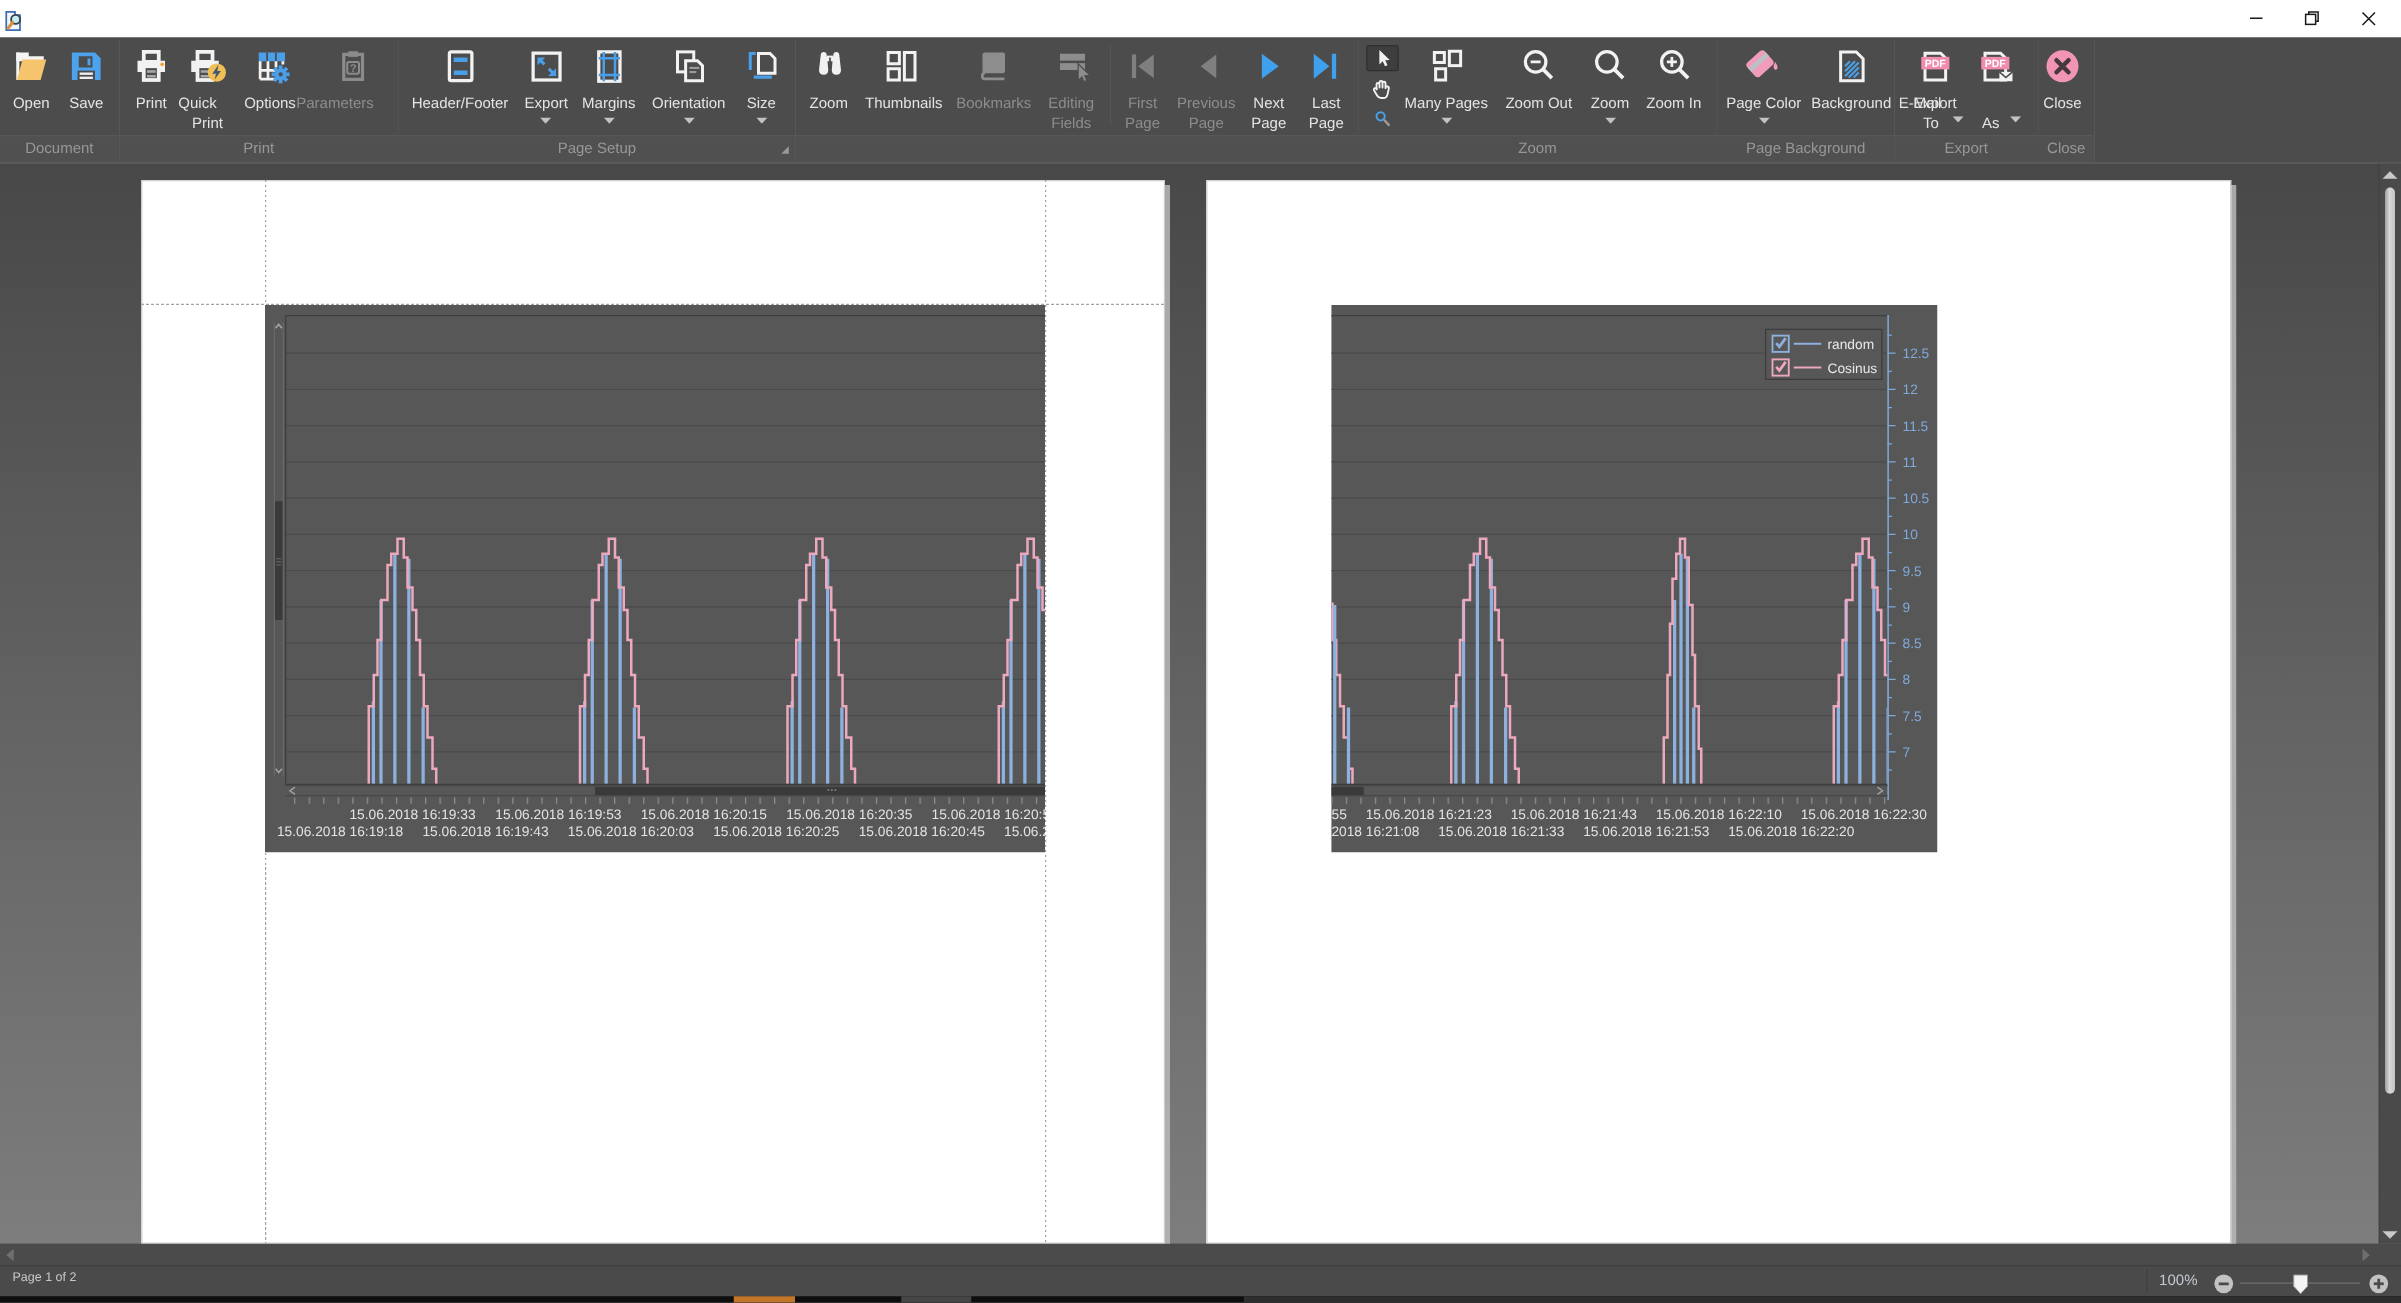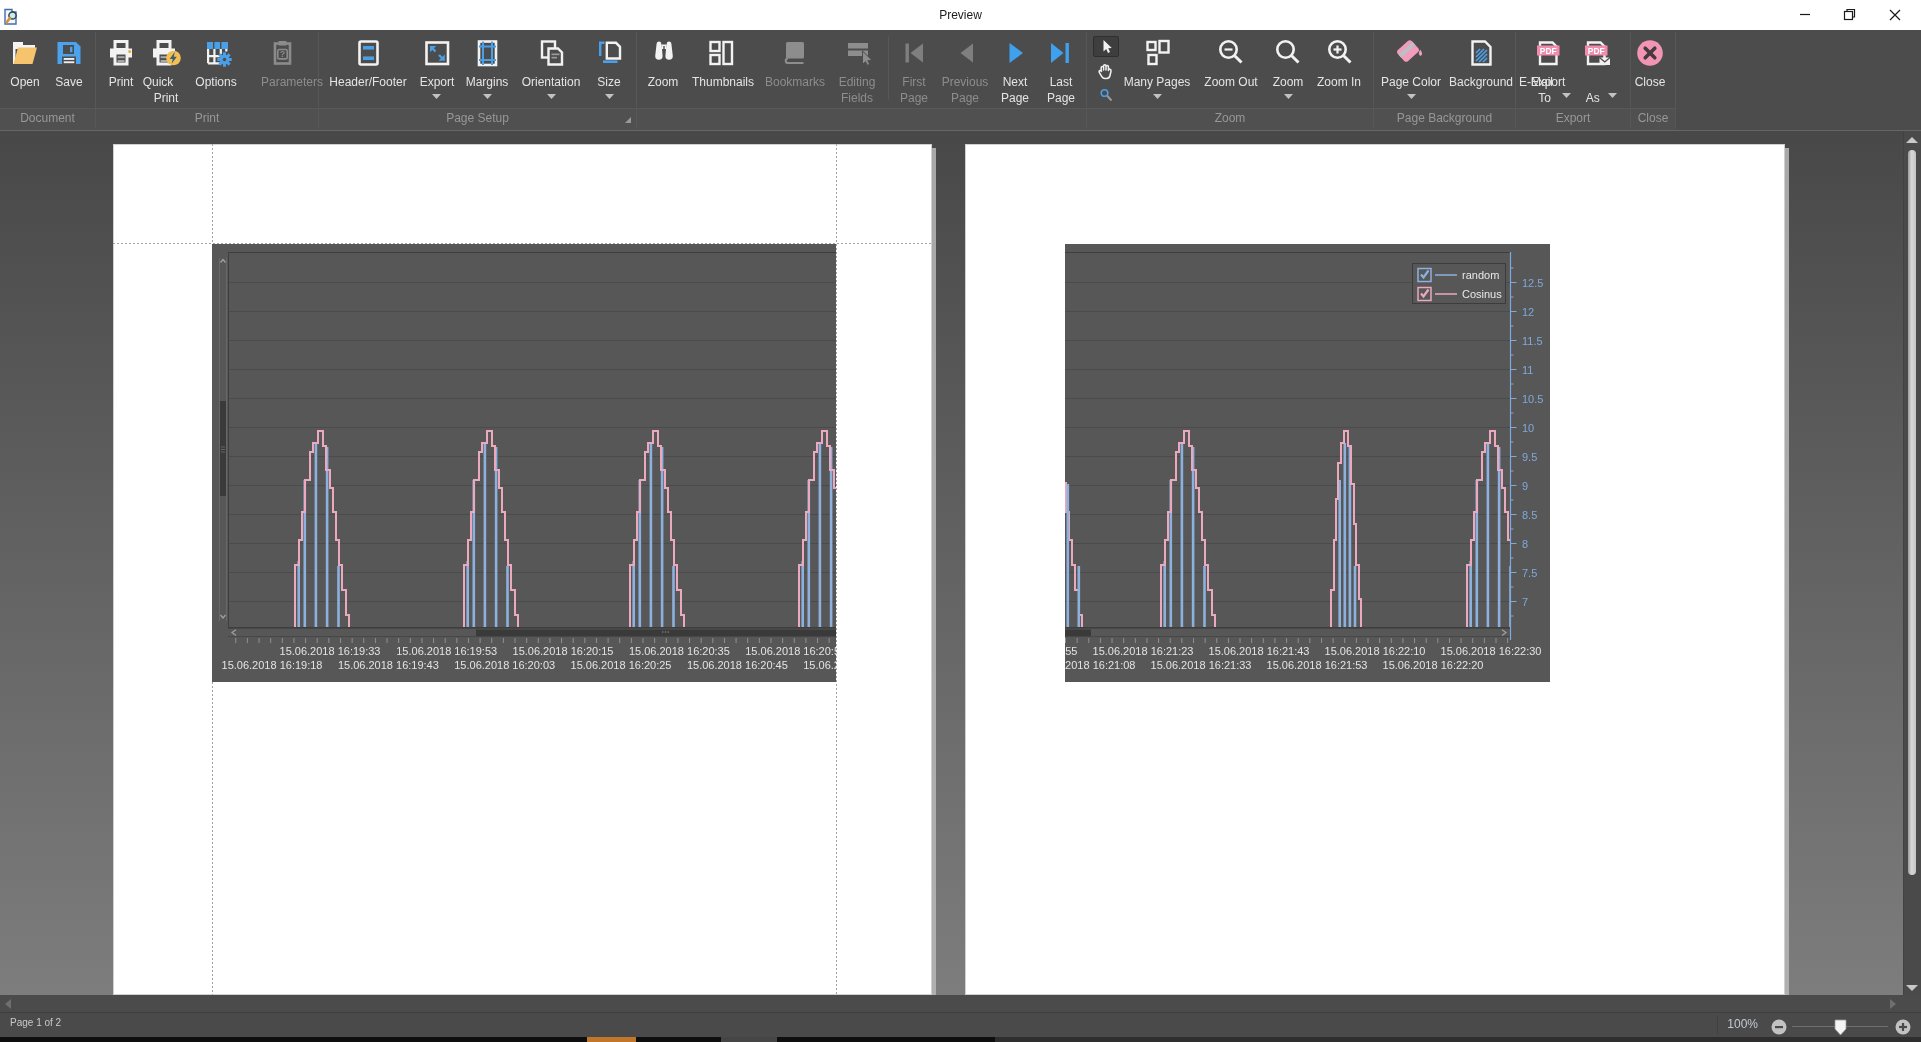--- a/index.html
+++ b/index.html
@@ -41,21 +41,20 @@
 #status { left:0; top:1012px; width:1921px; height:25px; background:#4a4a4a;
   border-top:1px solid #3e3e3e; color:#c9c9c9; font-size:12px; }
 #taskbar { left:0; top:1037px; width:1921px; height:5px; background:#0e0e0e; }
 text { font-family:"Liberation Sans", sans-serif; }
 </style>
 </head>
 <body>
 <div id="root">
 
   <div class="abs" id="titlebar"></div>
-  <div class="abs" id="title-text">Preview</div>
   <svg class="abs" style="left:2px;top:8px" width="18" height="18" viewBox="0 0 18 18">
     <path d="M3 1.5 L10 1.5 L10 4 L14 4 L14 16 L3 16 Z" fill="#f4f6fa" stroke="#3c6eb4" stroke-width="1.4"></path>
     <circle cx="10.5" cy="7.5" r="3.6" fill="#c2eef2" stroke="#3a3f4a" stroke-width="1.5"></circle>
     <path d="M8 10 L4.5 14.5" stroke="#d4913f" stroke-width="2.6" stroke-linecap="round"></path>
   </svg>
   <svg class="abs winbtn" style="left:1794px" width="22" height="30" viewBox="0 0 22 30">
     <path d="M6 14.5 H16" stroke="#1a1a1a" stroke-width="1.2"></path>
   </svg>
   <svg class="abs winbtn" style="left:1839px" width="22" height="30" viewBox="0 0 22 30">
     <rect x="5.5" y="11.5" width="8" height="8" fill="none" stroke="#1a1a1a" stroke-width="1.2"></rect>
@@ -300,21 +299,21 @@
       <circle cx="16" cy="16" r="12.8" fill="#f295b4"></circle>
       <path d="M11.2 11.2 L20.8 20.8 M20.8 11.2 L11.2 20.8" stroke="#45393f" stroke-width="3.6" stroke-linecap="round"></path>
     </svg>
 
     <div class="abs blabel" style="left:-15px;width:80px">Open</div>
     <div class="abs blabel" style="left:29px;width:80px">Save</div>
     <div class="abs blabel" style="left:81px;width:80px">Print</div>
     <div class="abs blabel" style="left:114px;width:88px">Quick</div>
     <div class="abs blabel2" style="left:126px;width:80px">Print</div>
     <div class="abs blabel" style="left:176px;width:80px">Options</div>
-    <div class="abs blabel dis" style="left:252px;width:80px">Parameters</div>
+    <div class="abs blabel dis" style="left:228px;width:80px">Parameters</div>
     <div class="abs blabel" style="left:318px;width:100px">Header/Footer</div>
     <div class="abs blabel" style="left:397px;width:80px">Export</div>
     <div class="abs blabel" style="left:447px;width:80px">Margins</div>
     <div class="abs blabel" style="left:511px;width:80px">Orientation</div>
     <div class="abs blabel" style="left:569px;width:80px">Size</div>
     <div class="abs blabel" style="left:623px;width:80px">Zoom</div>
     <div class="abs blabel" style="left:673px;width:100px">Thumbnails</div>
     <div class="abs blabel dis" style="left:755px;width:80px">Bookmarks</div>
     <div class="abs blabel dis" style="left:817px;width:80px">Editing</div>
     <div class="abs blabel2 dis" style="left:817px;width:80px">Fields</div>

